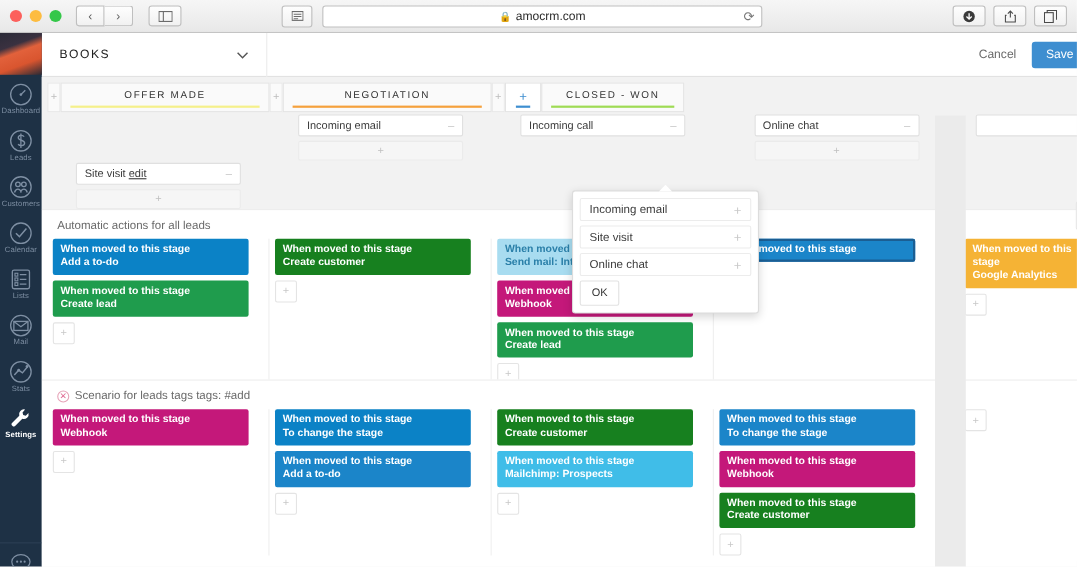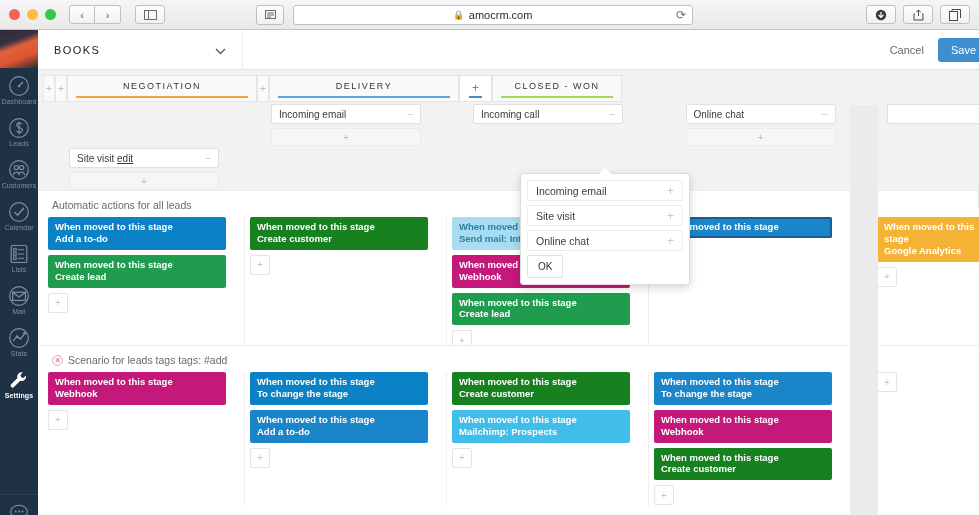--- a/index.html
+++ b/index.html
@@ -355,30 +355,30 @@
         </span>
       </div>
       <div class="spacer"></div>
       <div class="cancel">Cancel</div>
       <div class="savebtn">Save</div>
     </div>
 
     <div class="board">
       <div id="stagerow" class="stagerow">
           <div class="addstage">+</div>
+          <div class="stage" style="width: 190px;">
+            <span class="nm">OFFER MADE</span>
+            <span class="bar" style="background:#f5f08a"></span>
+          </div>
           <div class="addstage">+</div>
           <div class="stage" style="width: 190px; text-align: right;">
             <span class="nm">NEGOTIATION</span>
             <span class="bar" style="background:#f5a13c"></span>
           </div>
           <div class="addstage">+</div>
-          <div class="stage" style="width: 190px;">
-            <span class="nm">DELIVERY</span>
-            <span class="bar" style="background:#57a8e8"></span>
-          </div>
           <div class="addcol">
             <span class="p">+</span>
             <span class="bar"></span>
           </div>
           <div class="stage" style="width: 130px;">
             <span class="nm">CLOSED - WON</span>
             <span class="bar" style="background:#9fdb54"></span>
           </div>
         </div>
       <div id="trigrow" class="trigrow">

